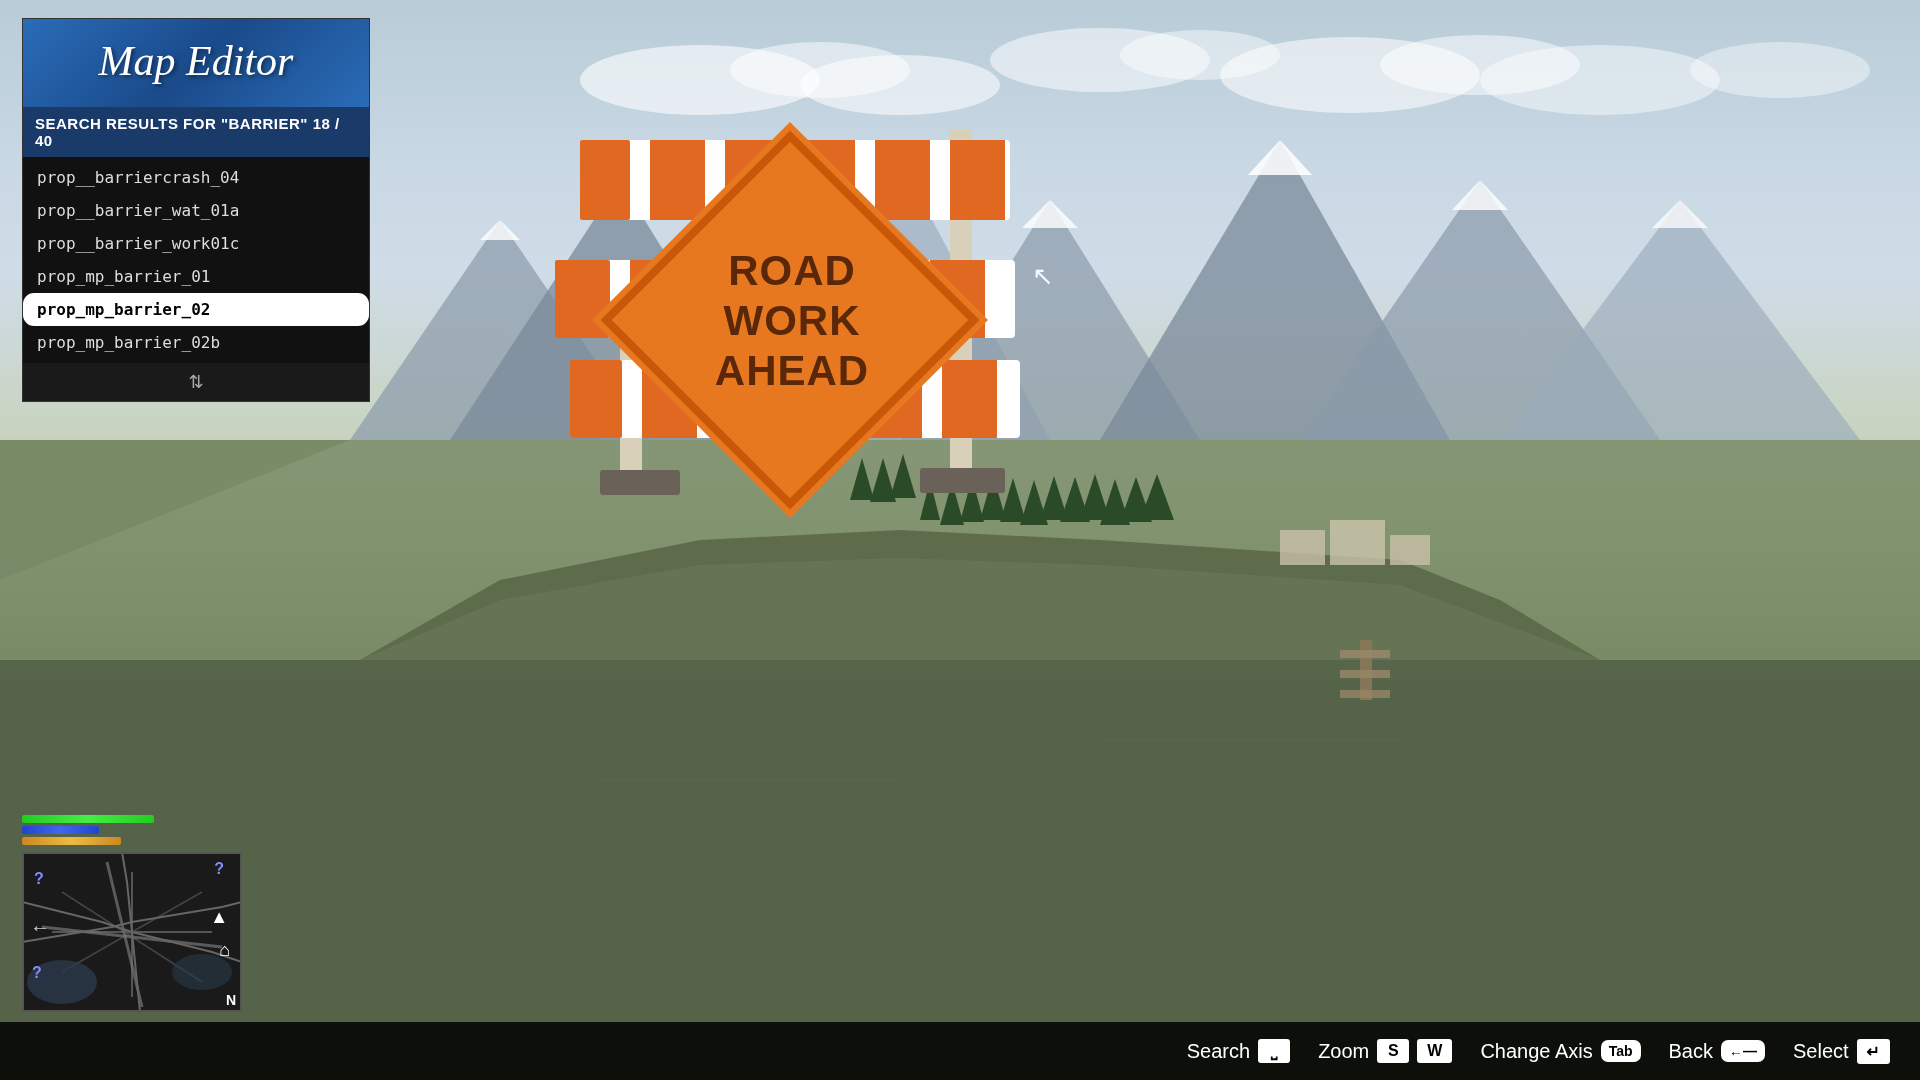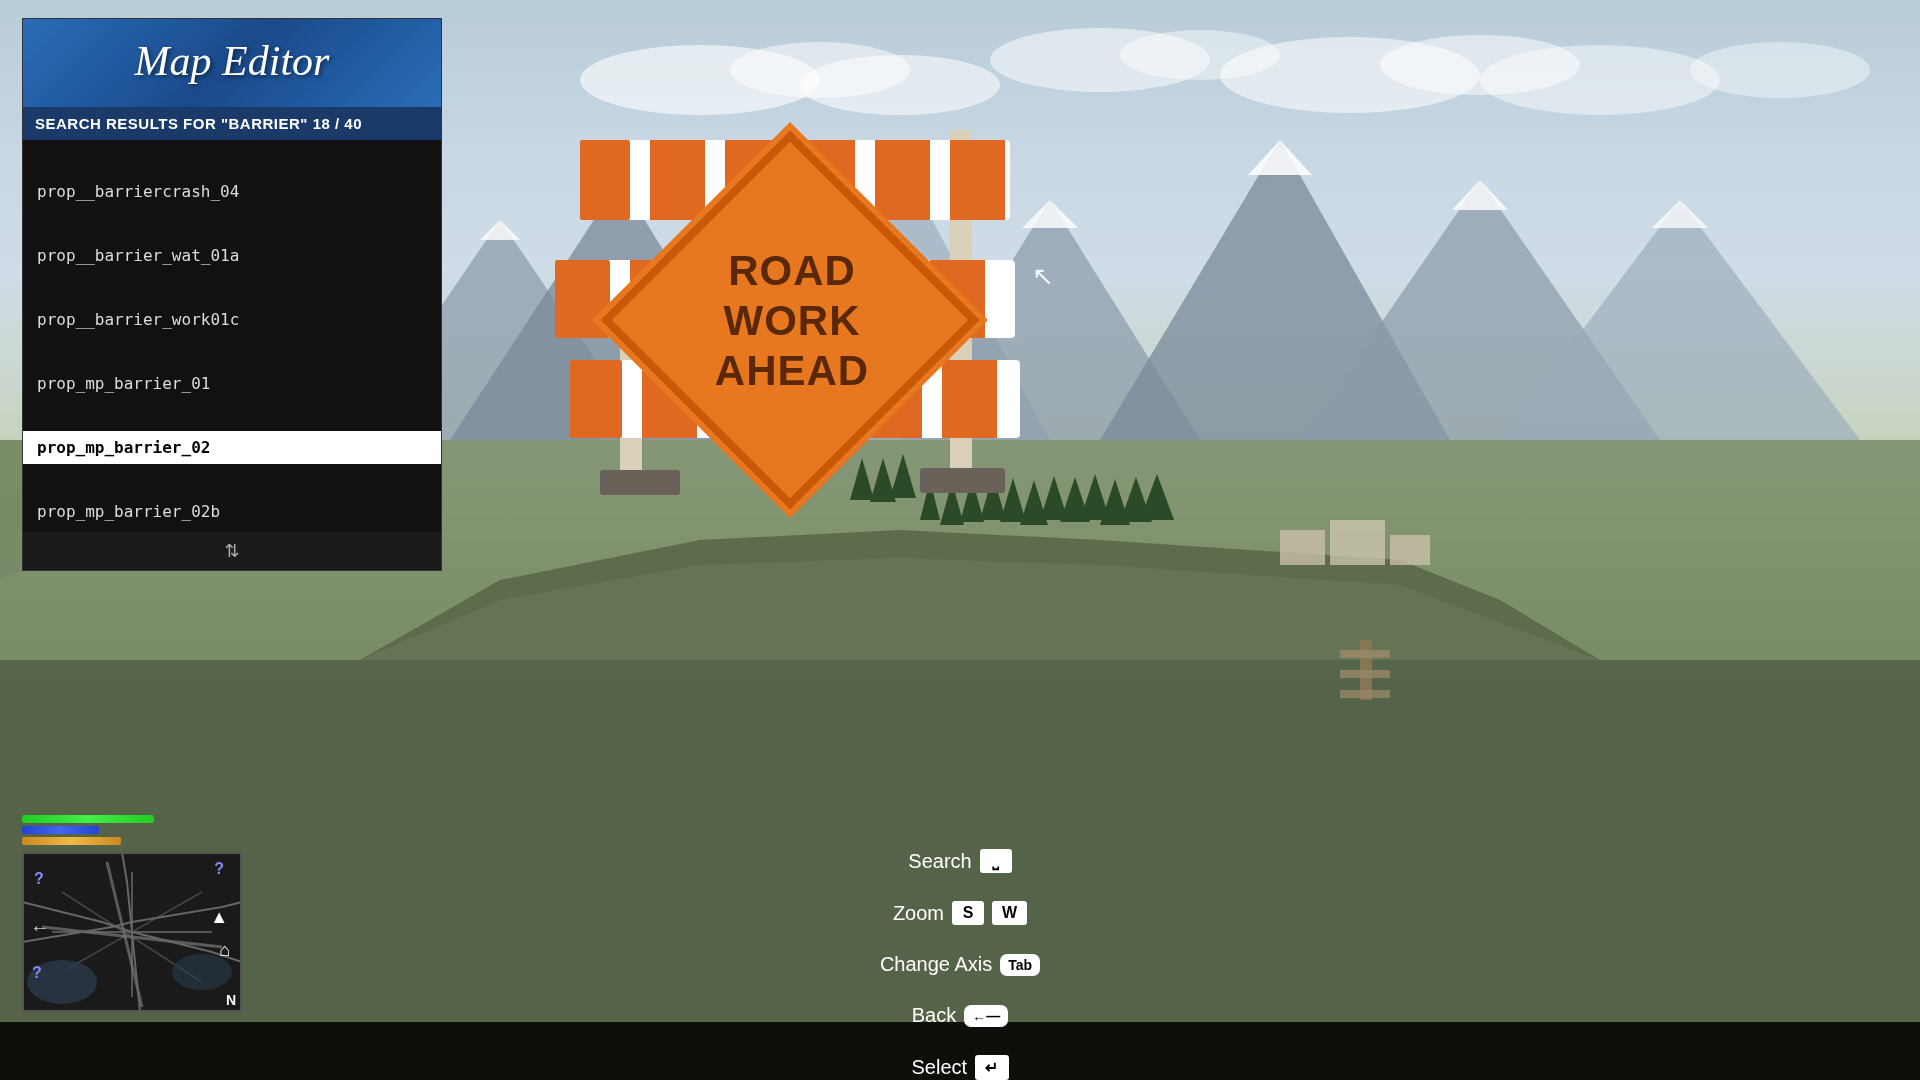--- a/index.html
+++ b/index.html
@@ -33,21 +33,21 @@
         #283040 95%,
         #303848 100%
       );
     }
 
     
     #left-panel {
       position: absolute;
       top: 18px;
       left: 22px;
-      width: 420px;
+      width: 348px;
       background: rgba(0,0,0,0.88);
       border: 1px solid #333;
     }
 
     #panel-header {
       background: linear-gradient(135deg, #2a6cb8 0%, #1a4a8a 50%, #2a6cb8 100%);
       padding: 18px 20px 22px;
       text-align: center;
     }
 
@@ -76,27 +76,27 @@
       background: #111111;
       padding: 4px 0;
     }
 
     .list-item {
       padding: 7px 14px;
       color: #dddddd;
       font-size: 16px;
       cursor: pointer;
       font-family: 'Lucida Console', monospace;
-      margin-top: 31px;
     }
 
     .list-item.selected {
       background: #ffffff;
       color: #000000;
       font-weight: bold;
+      border-radius: 11px;
     }
 
     .scroll-indicator {
       background: #1a1a1a;
       padding: 8px;
       text-align: center;
       color: #aaaaaa;
       font-size: 18px;
       cursor: pointer;
     }
@@ -107,21 +107,20 @@
       bottom: 0;
       left: 0;
       right: 0;
       height: 58px;
       background: rgba(0,0,0,0.85);
       display: flex;
       align-items: center;
       justify-content: flex-end;
       padding: 0 30px;
       gap: 28px;
-      flex-direction: column;
     }
 
     .hud-item {
       display: flex;
       align-items: center;
       gap: 8px;
       color: #ffffff;
       font-size: 20px;
     }
 

